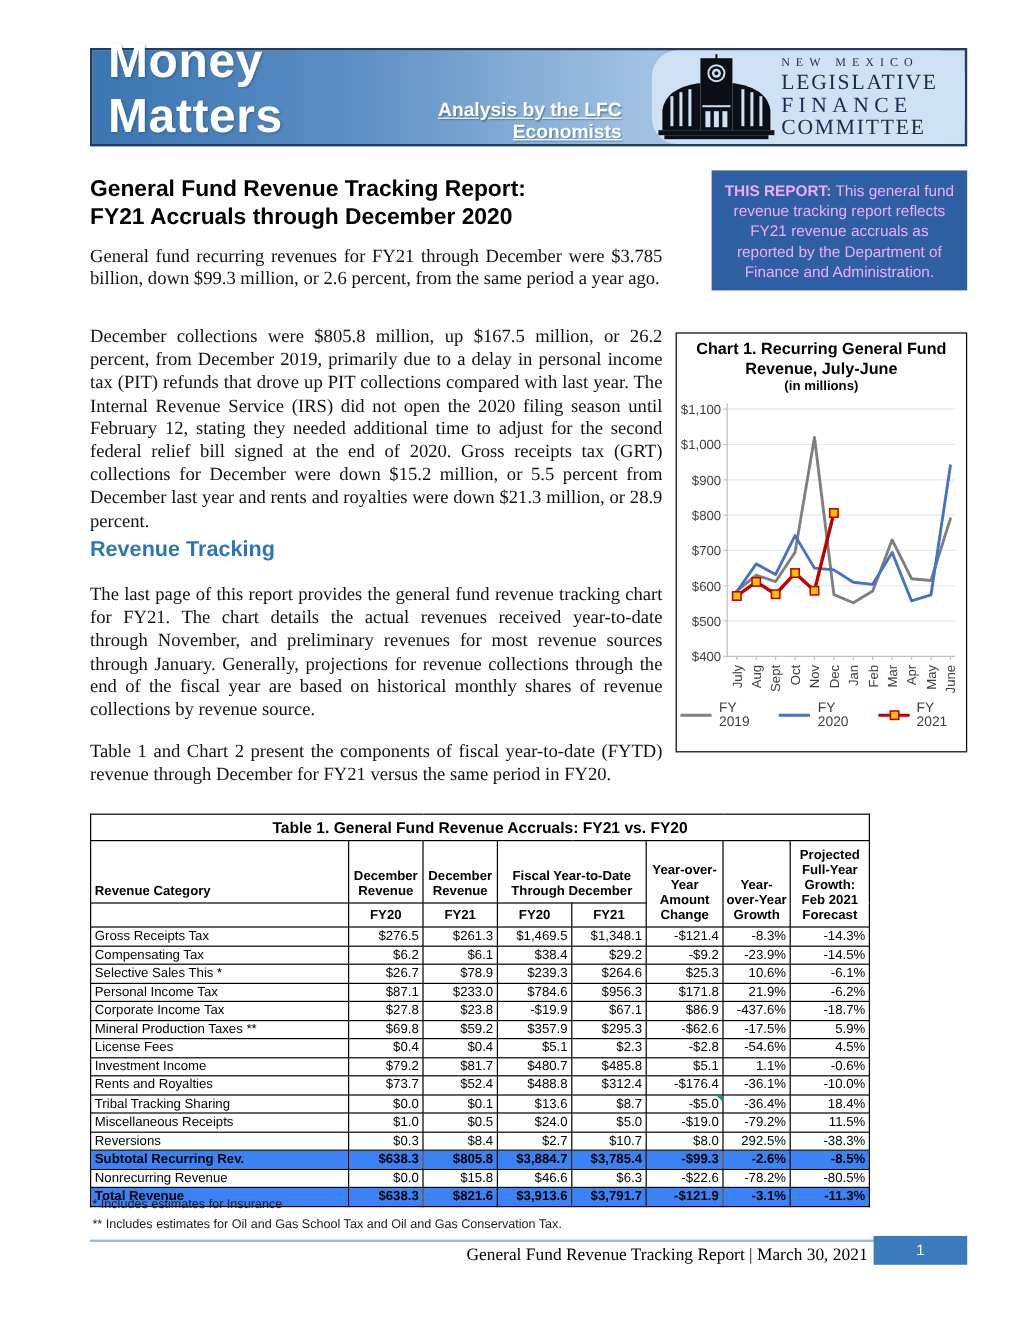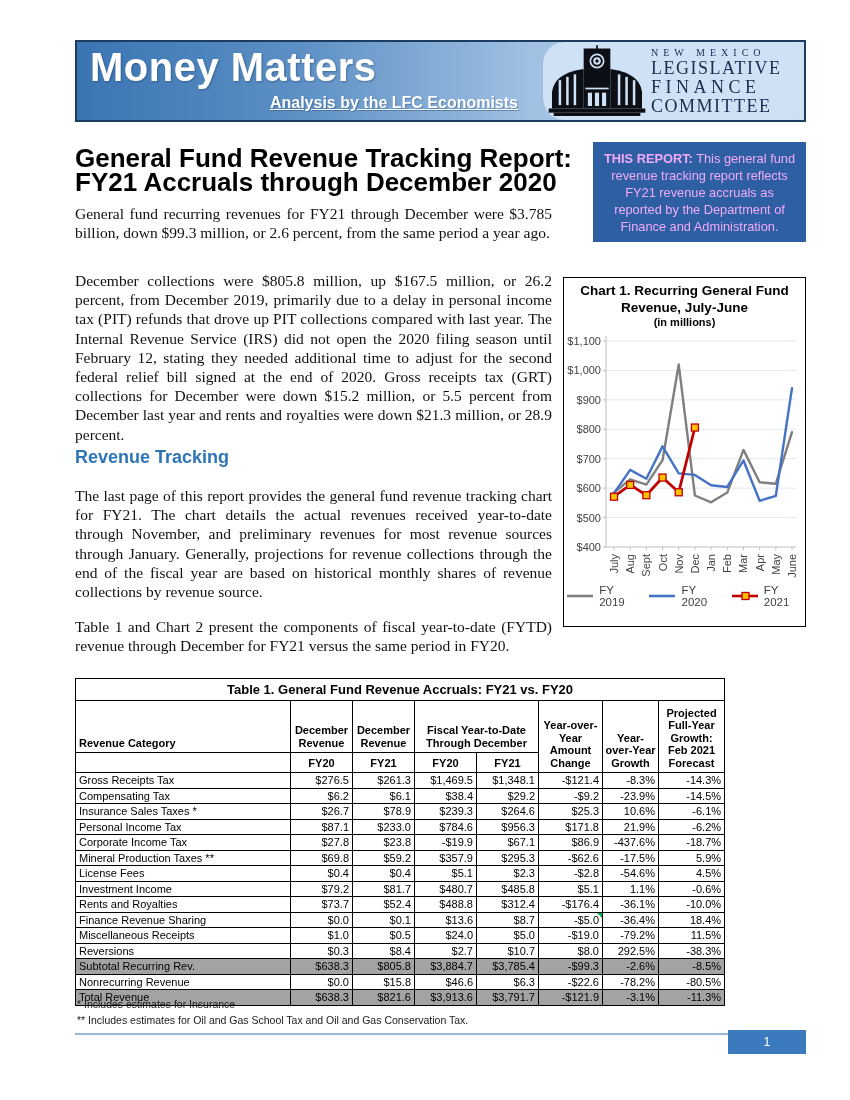--- a/index.html
+++ b/index.html
@@ -4,35 +4,35 @@
 <style>
   * { margin:0; padding:0; box-sizing:border-box; }
   body { background:#ffffff; font-family:"Liberation Sans", sans-serif; }
   .page { position:relative; width:850px; height:1100px; background:#fff; overflow:hidden; }
 
   
   .banner { position:absolute; left:75px; top:40px; width:731px; height:82px;
     border:2px solid #1d3c60;
     background:linear-gradient(to right,#3a75b3 0%,#5c8fc4 30%,#9fc0e2 62%,#cfe1f4 100%);
     display:flex; }
-  .banner-left { flex:1; padding:2px 24px 0 13px; display:flex; flex-direction:column; }
+  .banner-left { flex:1; padding:2px 24px 0 13px; display:flex; flex-direction:row;align-items:flex-end; }
   .banner-title { color:#fff; font-weight:bold; font-size:40px; line-height:46px; letter-spacing:0.5px;
     text-shadow:1px 1px 2px rgba(30,60,95,.45); }
   .banner-subtitle { color:#fff; font-weight:bold; font-size:16px; text-align:right; margin-top:4px;
     text-shadow:1px 1px 1px rgba(30,60,95,.4);text-decoration:underline; }
   .logo-panel { width:262px; background:#cfe1f4; border-left:1px solid #9db8d4; display:flex; align-items:center; padding:3px 6px 3px 4px;border-radius:22px; }
   .logo-art { width:100px; height:72px; flex:none; }
   .org-name { color:#1b2b4d; font-family:"Liberation Serif", serif; margin-left:4px; }
   .org-line-sm { font-size:10px; letter-spacing:5px; margin-bottom:1px; white-space:nowrap; }
   .org-line { font-size:18px; line-height:19px; letter-spacing:1.5px; white-space:nowrap; }
   .org-line.wide { letter-spacing:4.5px; }
 
   
   .doc-title { position:absolute; left:75px; top:146px; width:515px;
-    font-size:26px; font-weight:bold; color:#000; line-height:24px; }
+    font-size:19px; font-weight:bold; color:#000; line-height:24px; }
   .callout { position:absolute; left:593px; top:142px; width:213px; height:100px;
     background:#2e5fa3; color:#f0abfc; text-align:center; font-size:12.8px; line-height:17px;
     padding:8px 8px; }
   .callout .b { font-weight:bold; }
 
   
   .bodytext { position:absolute; font-family:"Liberation Serif", serif; font-size:15.5px;
     line-height:19.2px; color:#111; text-align:justify; width:477px; left:75px; }
   .p1 { top:204px; }
   .p2 { top:271px; }
@@ -54,21 +54,21 @@
     table-layout:fixed; font-size:11px; color:#000; }
   table.rev th, table.rev td { border:1px solid #000; overflow:hidden; white-space:nowrap; }
   tr.title-row th { border:1.5px solid #000; font-size:13px; font-weight:bold; height:22px; text-align:center; }
   tr.h1 th { font-weight:bold; text-align:center; vertical-align:bottom; padding:2px 2px 3px 2px; height:52px;
     white-space:normal; line-height:12.5px; }
   tr.h1 th.cat-h { text-align:left; padding-left:3px; }
   tr.h2 th { font-weight:bold; text-align:center; height:20px; }
   table.rev td { height:15.5px; padding:0 3px; }
   td.cat { text-align:left; }
   td.num { text-align:right; }
-  tr.total td { background:#a3a3a3; font-weight:normal; border-top-width:1.5px; border-bottom-width:1.5px; }
+  tr.total td { background:#3b82f6; font-weight:bold; border-top-width:1.5px; border-bottom-width:1.5px; }
   td.noted { position:relative; }
   td.noted::after { content:''; position:absolute; top:0; right:0;
     border-top:5px solid #00b050; border-left:5px solid transparent; }
   .footnote { position:absolute; left:77px; font-size:10.5px; color:#1a1a1a; }
   .fn1 { top:998px; }
   .fn2 { top:1014px; }
 
   
   .footer-rule { position:absolute; left:75px; top:1033px; width:731px; height:2px; background:#9ab7d8; }
   .footer-text { position:absolute; top:1038px; left:75px; width:648px; text-align:right;
@@ -271,21 +271,21 @@
           <td class="cat">Compensating Tax</td>
           <td class="num">$6.2</td>
           <td class="num">$6.1</td>
           <td class="num">$38.4</td>
           <td class="num">$29.2</td>
           <td class="num">-$9.2</td>
           <td class="num">-23.9%</td>
           <td class="num">-14.5%</td>
         </tr>
         <tr>
-          <td class="cat">Insurance Sales Taxes *</td>
+          <td class="cat">Selective Sales This *</td>
           <td class="num">$26.7</td>
           <td class="num">$78.9</td>
           <td class="num">$239.3</td>
           <td class="num">$264.6</td>
           <td class="num">$25.3</td>
           <td class="num">10.6%</td>
           <td class="num">-6.1%</td>
         </tr>
         <tr>
           <td class="cat">Personal Income Tax</td>
@@ -341,21 +341,21 @@
           <td class="cat">Rents and Royalties</td>
           <td class="num">$73.7</td>
           <td class="num">$52.4</td>
           <td class="num">$488.8</td>
           <td class="num">$312.4</td>
           <td class="num">-$176.4</td>
           <td class="num">-36.1%</td>
           <td class="num">-10.0%</td>
         </tr>
         <tr>
-          <td class="cat">Finance Revenue Sharing</td>
+          <td class="cat">Tribal Tracking Sharing</td>
           <td class="num">$0.0</td>
           <td class="num">$0.1</td>
           <td class="num">$13.6</td>
           <td class="num">$8.7</td>
           <td class="num noted">-$5.0</td>
           <td class="num">-36.4%</td>
           <td class="num">18.4%</td>
         </tr>
         <tr>
           <td class="cat">Miscellaneous Receipts</td>
@@ -407,15 +407,16 @@
           <td class="num">-3.1%</td>
           <td class="num">-11.3%</td>
         </tr>
       </tbody>
   </table>
 
   <div class="footnote fn1">* Includes estimates for Insurance</div>
   <div class="footnote fn2">** Includes estimates for Oil and Gas School Tax and Oil and Gas Conservation Tax.</div>
 
   <div class="footer-rule"></div>
+  <div class="footer-text">General Fund Revenue Tracking Report | March 30, 2021</div>
   <div class="page-box">1</div>
 
 </div>
 
 </body></html>

